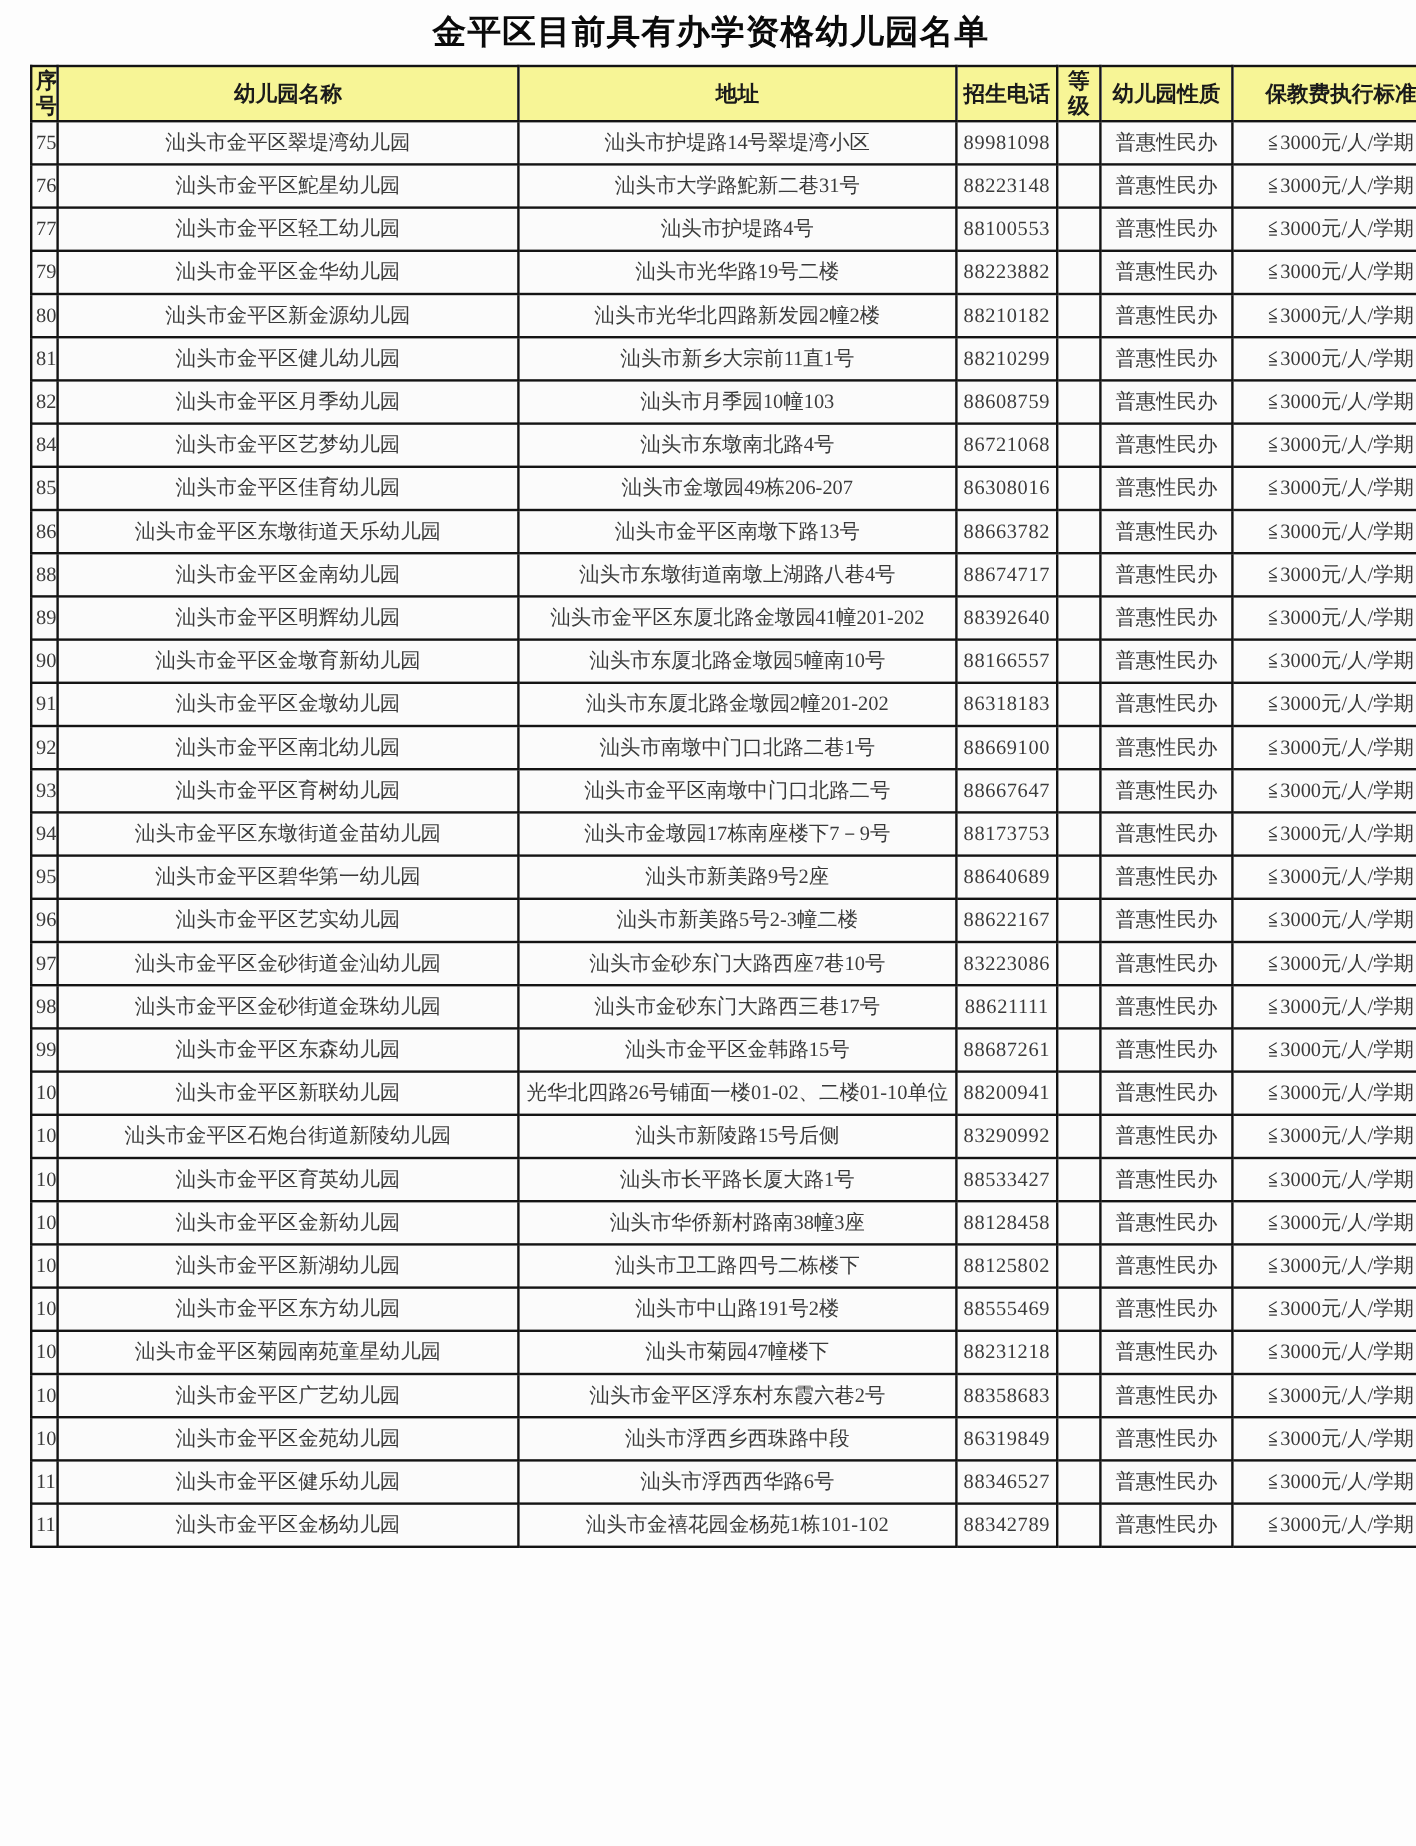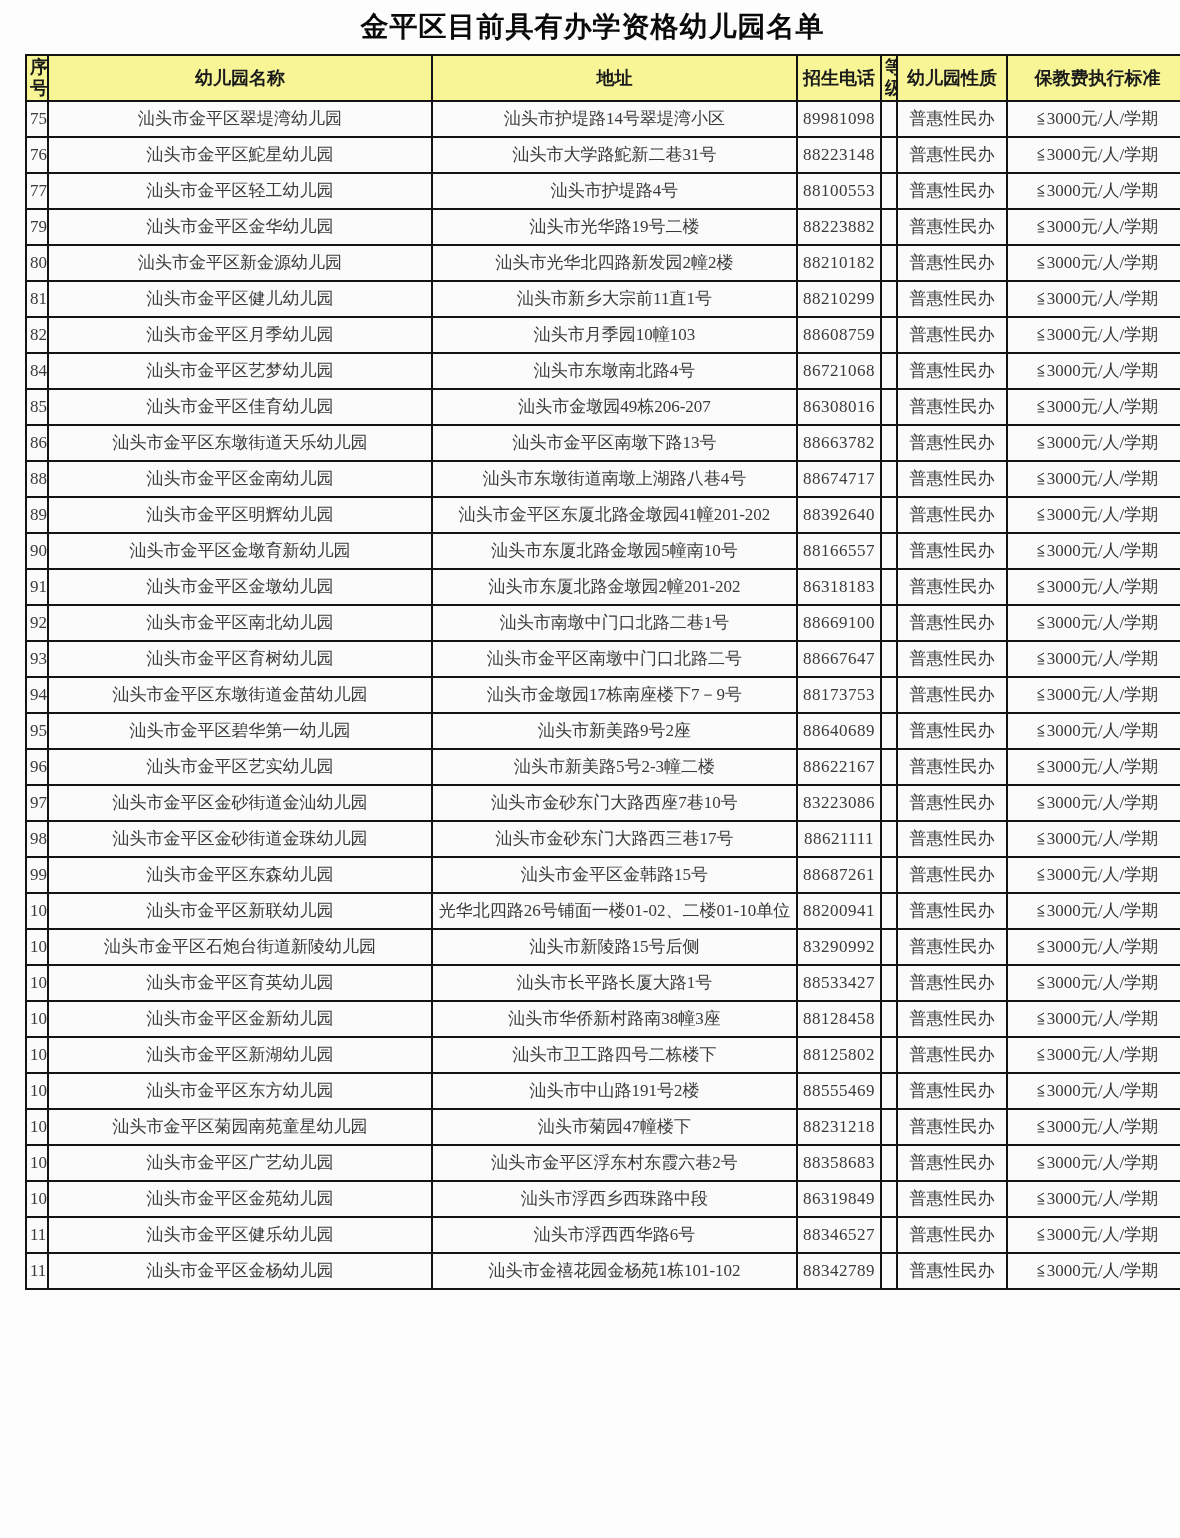--- a/index.html
+++ b/index.html
@@ -51,21 +51,21 @@
   table.roster td {
     height: 36px;
     font-size: 17px;
     color: #3a3a3a;
     line-height: 1.2;
   }
   .col-no     { width: 22px;  }
   .col-name   { width: 384px; }
   .col-address{ width: 365px; }
   .col-phone  { width: 84px; }
-  .col-grade  { width: 16px;  }
+  .col-grade  { width: 36px;  }
   .col-nature { width: 110px; }
   .col-fee    { width: 181px; }
   td.col-phone { font-size: 17px; letter-spacing: 0.5px; }
 </style>
 </head>
 <body>
 
 <div class="page">
   <h1 class="doc-title">金平区目前具有办学资格幼儿园名单</h1>
 

